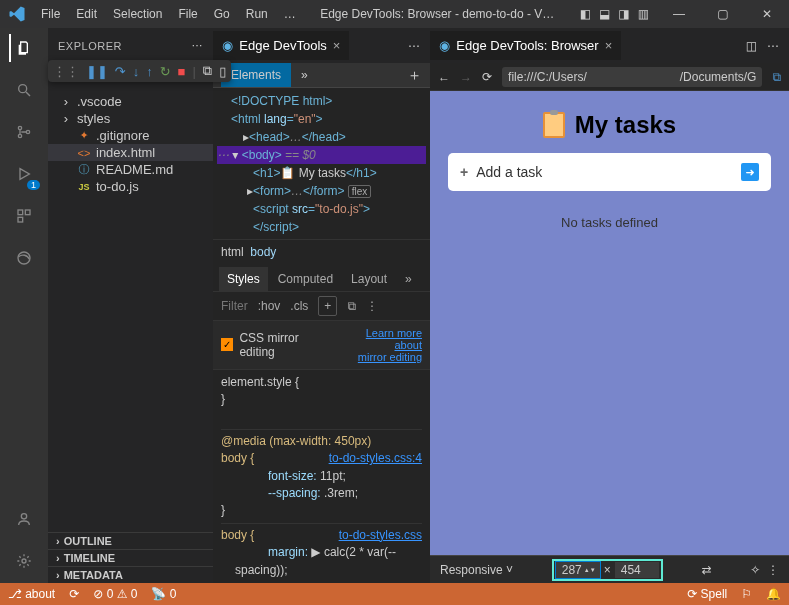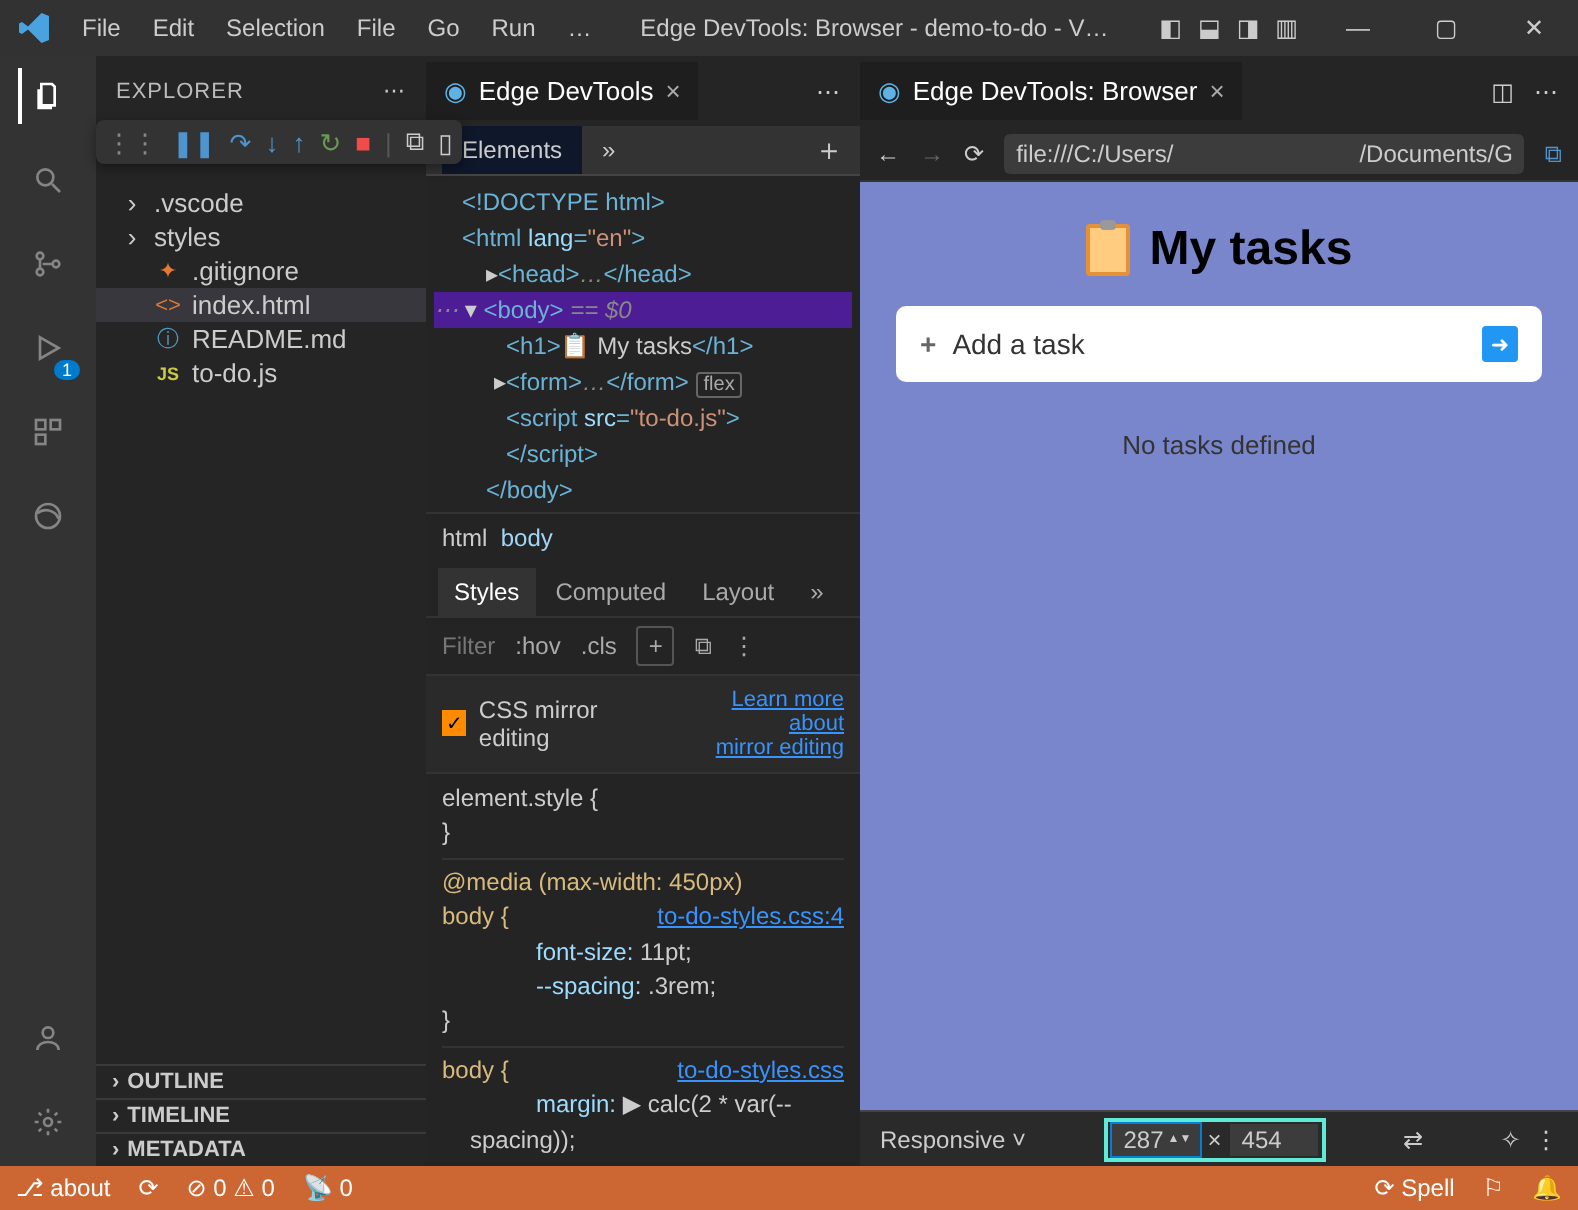--- a/index.html
+++ b/index.html
@@ -36,21 +36,21 @@
 .edtabs { height: 35px; display: flex; background: #252526; align-items: stretch; }
 .grp1 { flex: 0 0 217px; display: flex; align-items: center; }
 .grp2 { flex: 1; display: flex; align-items: center; }
 .tab { background: #1e1e1e; padding: 7px 9px; display: flex; align-items: center; gap: 6px; font-size: 13px; color: #fff; }
 .tab .x { color: #aaa; font-size: 13px; }
 .tab-icon { color: #5eb3e4; }
 .tab-actions { margin-left: auto; display: flex; gap: 10px; padding: 0 10px; color: #ccc; }
 .panes { flex: 1; display: flex; overflow: hidden; }
 .devpane { flex: 0 0 217px; background: #242424; display: flex; flex-direction: column; overflow: hidden; }
 .dt-toolbar { height: 28px; background: #333; display: flex; align-items: center; gap: 10px; padding: 0 8px; color: #ccc; border-bottom: 1px solid #444; }
-.dt-toolbar .el-tab { background: #0f172a; padding: 5px 10px; }
+.dt-toolbar .el-tab { background: #0369a1; padding: 5px 10px; }
 .dt-toolbar .plus { margin-left: auto; font-size: 15px; }
 .dom { padding: 4px 4px; font-family: Consolas, monospace; font-size: 12px; line-height: 1.5; overflow: hidden; }
 .tag { color: #6bb3d6; }
 .attrn { color: #9cdcfe; }
 .attrv { color: #ce9178; }
 .selrow { background: #4c1d95; }
 .dimtxt { color: #888; font-style: italic; }
 .flexbox { border: 1px solid #666; border-radius: 2px; padding: 0 3px; font-size: 10px; color: #aaa; text-align: center; }
 .crumbs { border-top: 1px solid #333; padding: 5px 8px; font-size: 12px; }
 .crumbs .cur { color: #9fd5f5; }
@@ -301,21 +301,21 @@
           <span>⋮</span>
         </div>
         <div class="mirror">
           <span class="chk">✓</span>
           <span>CSS mirror editing</span>
           <span class="link"><span>Learn more about</span><br><span>mirror editing</span></span>
         </div>
         <div class="rules">
           <div><span>element.style {</span></div>
           <div><span>}</span></div>
-          <div style="border-top:1px solid #333;margin-top:3px;padding-top:3px">
+          <div style="border-top:1px solid #333;margin-top:20px;padding-top:3px">
             <span class="sel">@media (max-width: 450px)</span>
           </div>
           <div><span class="sel">body {</span><span class="src">to-do-styles.css:4</span></div>
           <div style="padding-left:14px"><span class="prop">font-size:</span> <span class="val">11pt;</span></div>
           <div style="padding-left:14px"><span class="prop">--spacing:</span> <span class="val">.3rem;</span></div>
           <div><span>}</span></div>
           <div style="border-top:1px solid #333;margin-top:3px;padding-top:3px">
             <span class="sel">body {</span><span class="src">to-do-styles.css</span>
           </div>
           <div style="padding-left:14px"><span class="prop">margin:</span> <span class="val">▶ calc(2 * var(--spacing));</span></div>

